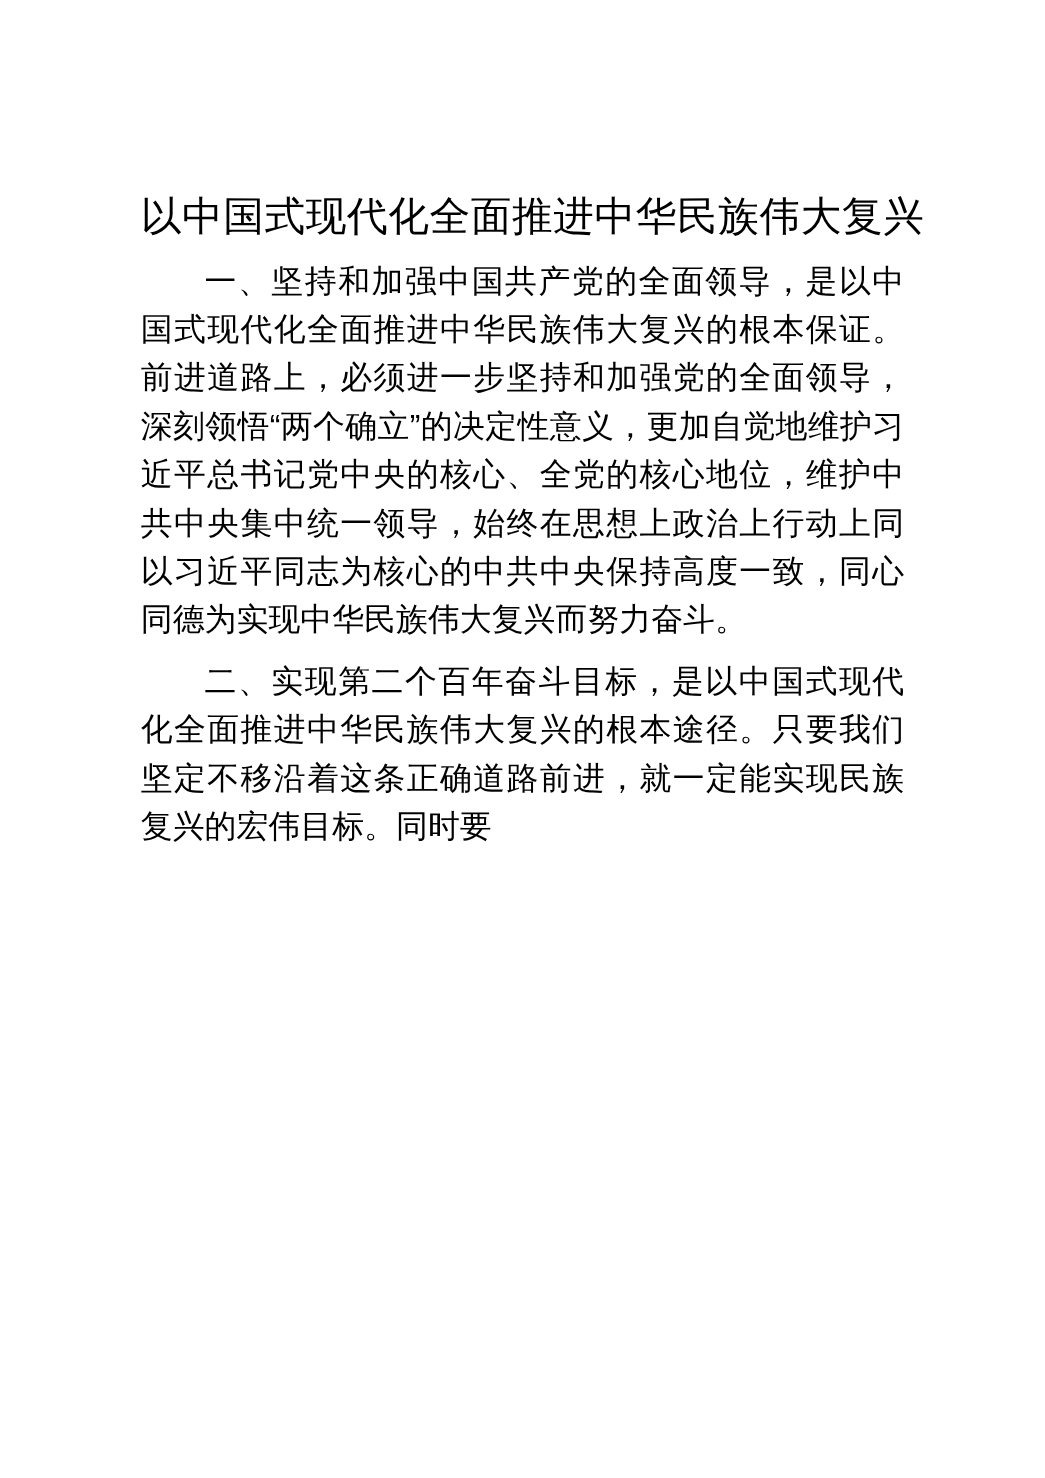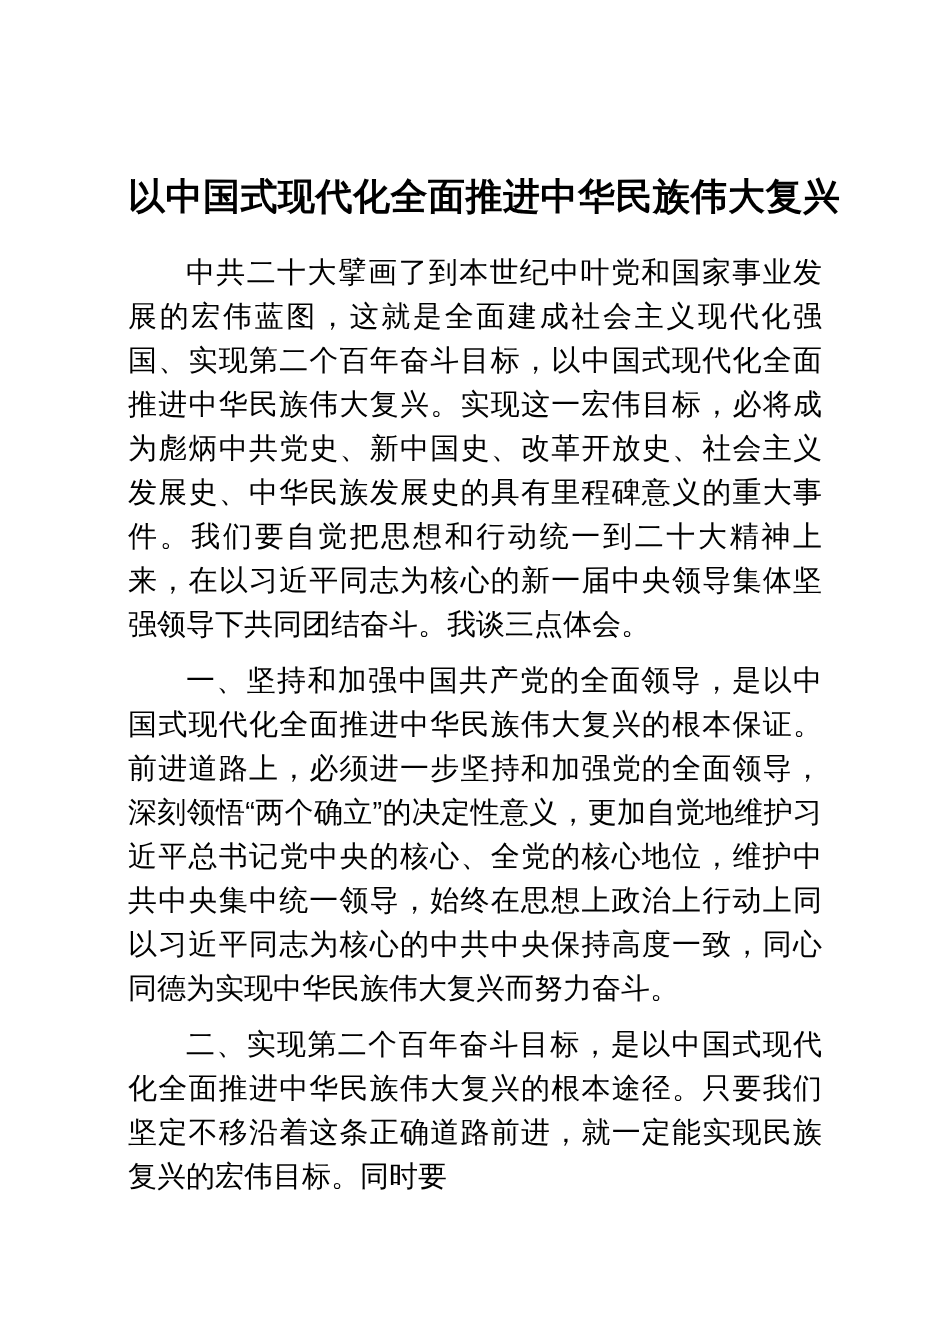--- a/index.html
+++ b/index.html
@@ -31,21 +31,21 @@
     top: 0;
     width: 694px;
   }
 
   .doc-title {
     margin: 0;
     padding-top: 172px;
     text-align: center;
     font-size: 37px;
     line-height: 50px;
-    font-weight: 700;
+    font-weight: 400;
     letter-spacing: 0.5px;
     white-space: nowrap;
   }
 
   .paragraph {
     margin: 0;
     font-size: 29px;
     line-height: 44px;
     font-weight: 400;
     text-align: justify;
@@ -64,20 +64,19 @@
   }
 </style>
 </head>
 <body>
 
 <div class="page">
   <div class="doc-body">
 
     <h1 class="doc-title">以中国式现代化全面推进中华民族伟大复兴</h1>
 
-    <p class="paragraph first-para">中共二十大擘画了到本世纪中叶党和国家事业发展的宏伟蓝图，这就是全面建成社会主义现代化强国、实现第二个百年奋斗目标，以中国式现代化全面推进中华民族伟大复兴。实现这一宏伟目标，必将成为彪炳中共党史、新中国史、改革开放史、社会主义发展史、中华民族发展史的具有里程碑意义的重大事件。我们要自觉把思想和行动统一到二十大精神上来，在以习近平同志为核心的新一届中央领导集体坚强领导下共同团结奋斗。我谈三点体会。</p>
 
     <p class="paragraph section-para">一、坚持和加强中国共产党的全面领导，是以中国式现代化全面推进中华民族伟大复兴的根本保证。前进道路上，必须进一步坚持和加强党的全面领导，深刻领悟“两个确立”的决定性意义，更加自觉地维护习近平总书记党中央的核心、全党的核心地位，维护中共中央集中统一领导，始终在思想上政治上行动上同以习近平同志为核心的中共中央保持高度一致，同心同德为实现中华民族伟大复兴而努力奋斗。</p>
 
     <p class="paragraph section-para">二、实现第二个百年奋斗目标，是以中国式现代化全面推进中华民族伟大复兴的根本途径。只要我们坚定不移沿着这条正确道路前进，就一定能实现民族复兴的宏伟目标。同时要</p>
 
   </div>
 </div>
 
 </body></html>

